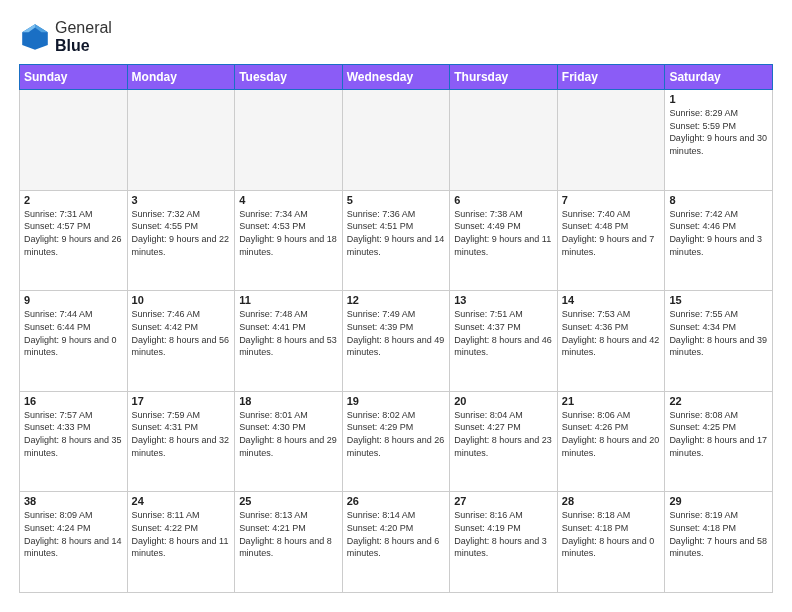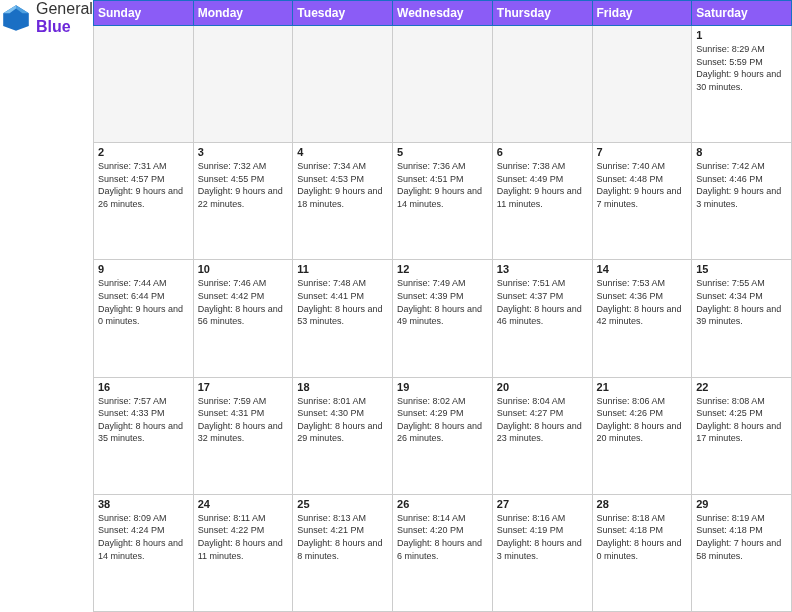--- a/index.html
+++ b/index.html
@@ -6,23 +6,23 @@
     body {
       width: 792px;
       height: 612px;
       font-family: Arial, sans-serif;
       background: #fff;
       overflow: hidden;
     }
     .page {
       width: 792px;
       height: 612px;
-      padding: 0;
+      padding: 19px;
       display: flex;
-      flex-direction: row;
+      flex-direction: column;
     }
     .header {
       display: flex;
       justify-content: space-between;
       align-items: flex-start;
       margin-bottom: 10px;
     }
     .logo {
       display: flex;
       align-items: center;
@@ -34,21 +34,21 @@
       color: #333;
       line-height: 1.1;
     }
     .logo-text .general {
       display: block;
       font-size: 16px;
     }
     .logo-text .blue {
       display: block;
       font-size: 16px;
-      color: #6d28d9;
+      color: #0f172a;
       font-weight: bold;
     }
     .logo-icon {
       width: 32px;
       height: 32px;
     }
     .title-block {
       text-align: right;
     }
     .month-title {

